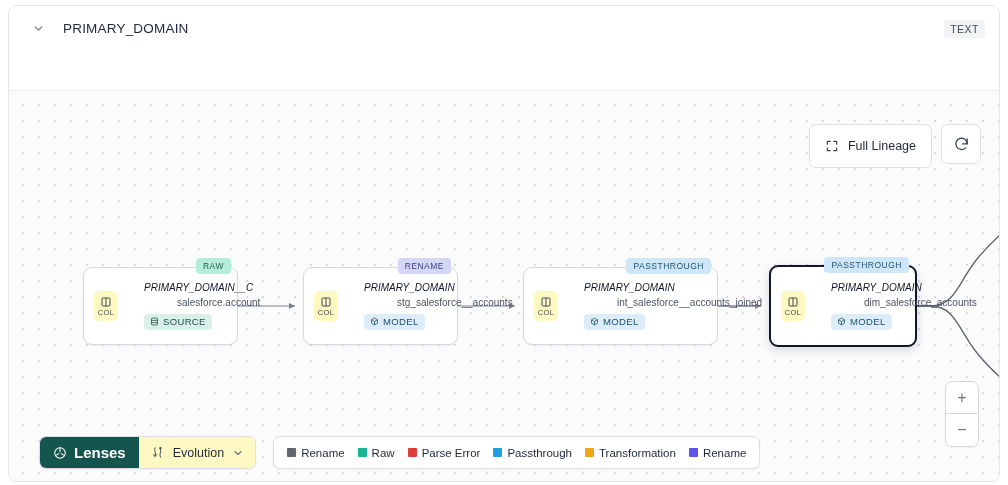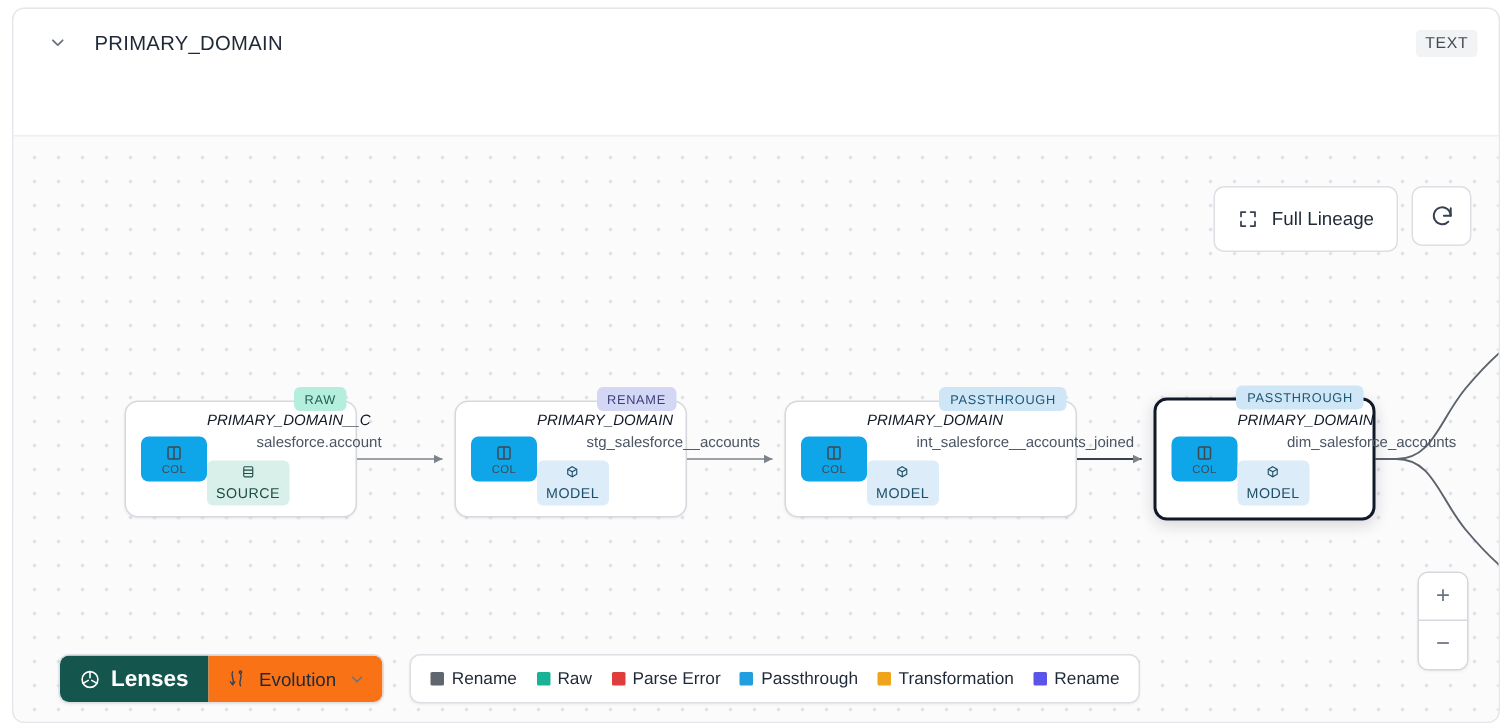--- a/index.html
+++ b/index.html
@@ -144,28 +144,28 @@
     align-items: center;
     padding: 0 10px;
     box-shadow: 0 1px 2px rgba(16,24,40,.05);
     cursor: pointer;
   }
   .node.selected {
     border: 2px solid #111827;
     box-shadow: 0 3px 10px rgba(16,24,40,.16);
   }
   .node .colbox {
-    width: 44px; height: 30px;
-    background: #0ea5e9;
+    width: 24px; height: 30px;
+    background: #fef9c3;
     border-radius: 5px;
     display: flex; flex-direction: column;
     align-items: center; justify-content: center;
     gap: 1px;
     flex: 0 0 auto;
-    margin-right: 0;
+    margin-right: 26px;
   }
   .node .colbox .cl {
     font-size: 7.5px;
     color: #3f4750;
     letter-spacing: .3px;
     line-height: 1;
   }
   .node .body { flex: 1 1 auto; min-width: 0; }
   .node .nm {
     font-size: 10px;
@@ -185,21 +185,20 @@
   .kind {
     display: inline-flex;
     align-items: center;
     gap: 4px;
     margin-top: 5px;
     padding: 2.5px 6px;
     border-radius: 4px;
     font-size: 9.5px;
     letter-spacing: .35px;
     line-height: 1;
-    flex-direction: column;
   }
   .kind.source { background: #d9f0ea; color: #1f4d45; }
   .kind.model  { background: #dcecf8; color: #1d4f6b; }
 
   .tag {
     position: absolute;
     top: -10px;
     padding: 2.5px 7px;
     border-radius: 4px;
     font-size: 8.5px;
@@ -232,21 +231,21 @@
     display: flex; align-items: center; gap: 7px;
     background: #14564d;
     color: #ffffff;
     font-size: 15px;
     font-weight: bold;
     padding: 0 13px;
     cursor: pointer;
   }
   .seg-evo {
     display: flex; align-items: center; gap: 8px;
-    background: #f97316;
+    background: #fef9c3;
     color: #1f2937;
     font-size: 12.5px;
     padding: 0 11px 0 12px;
     cursor: pointer;
   }
   .legend {
     display: flex;
     align-items: center;
     gap: 13px;
     height: 33px;

